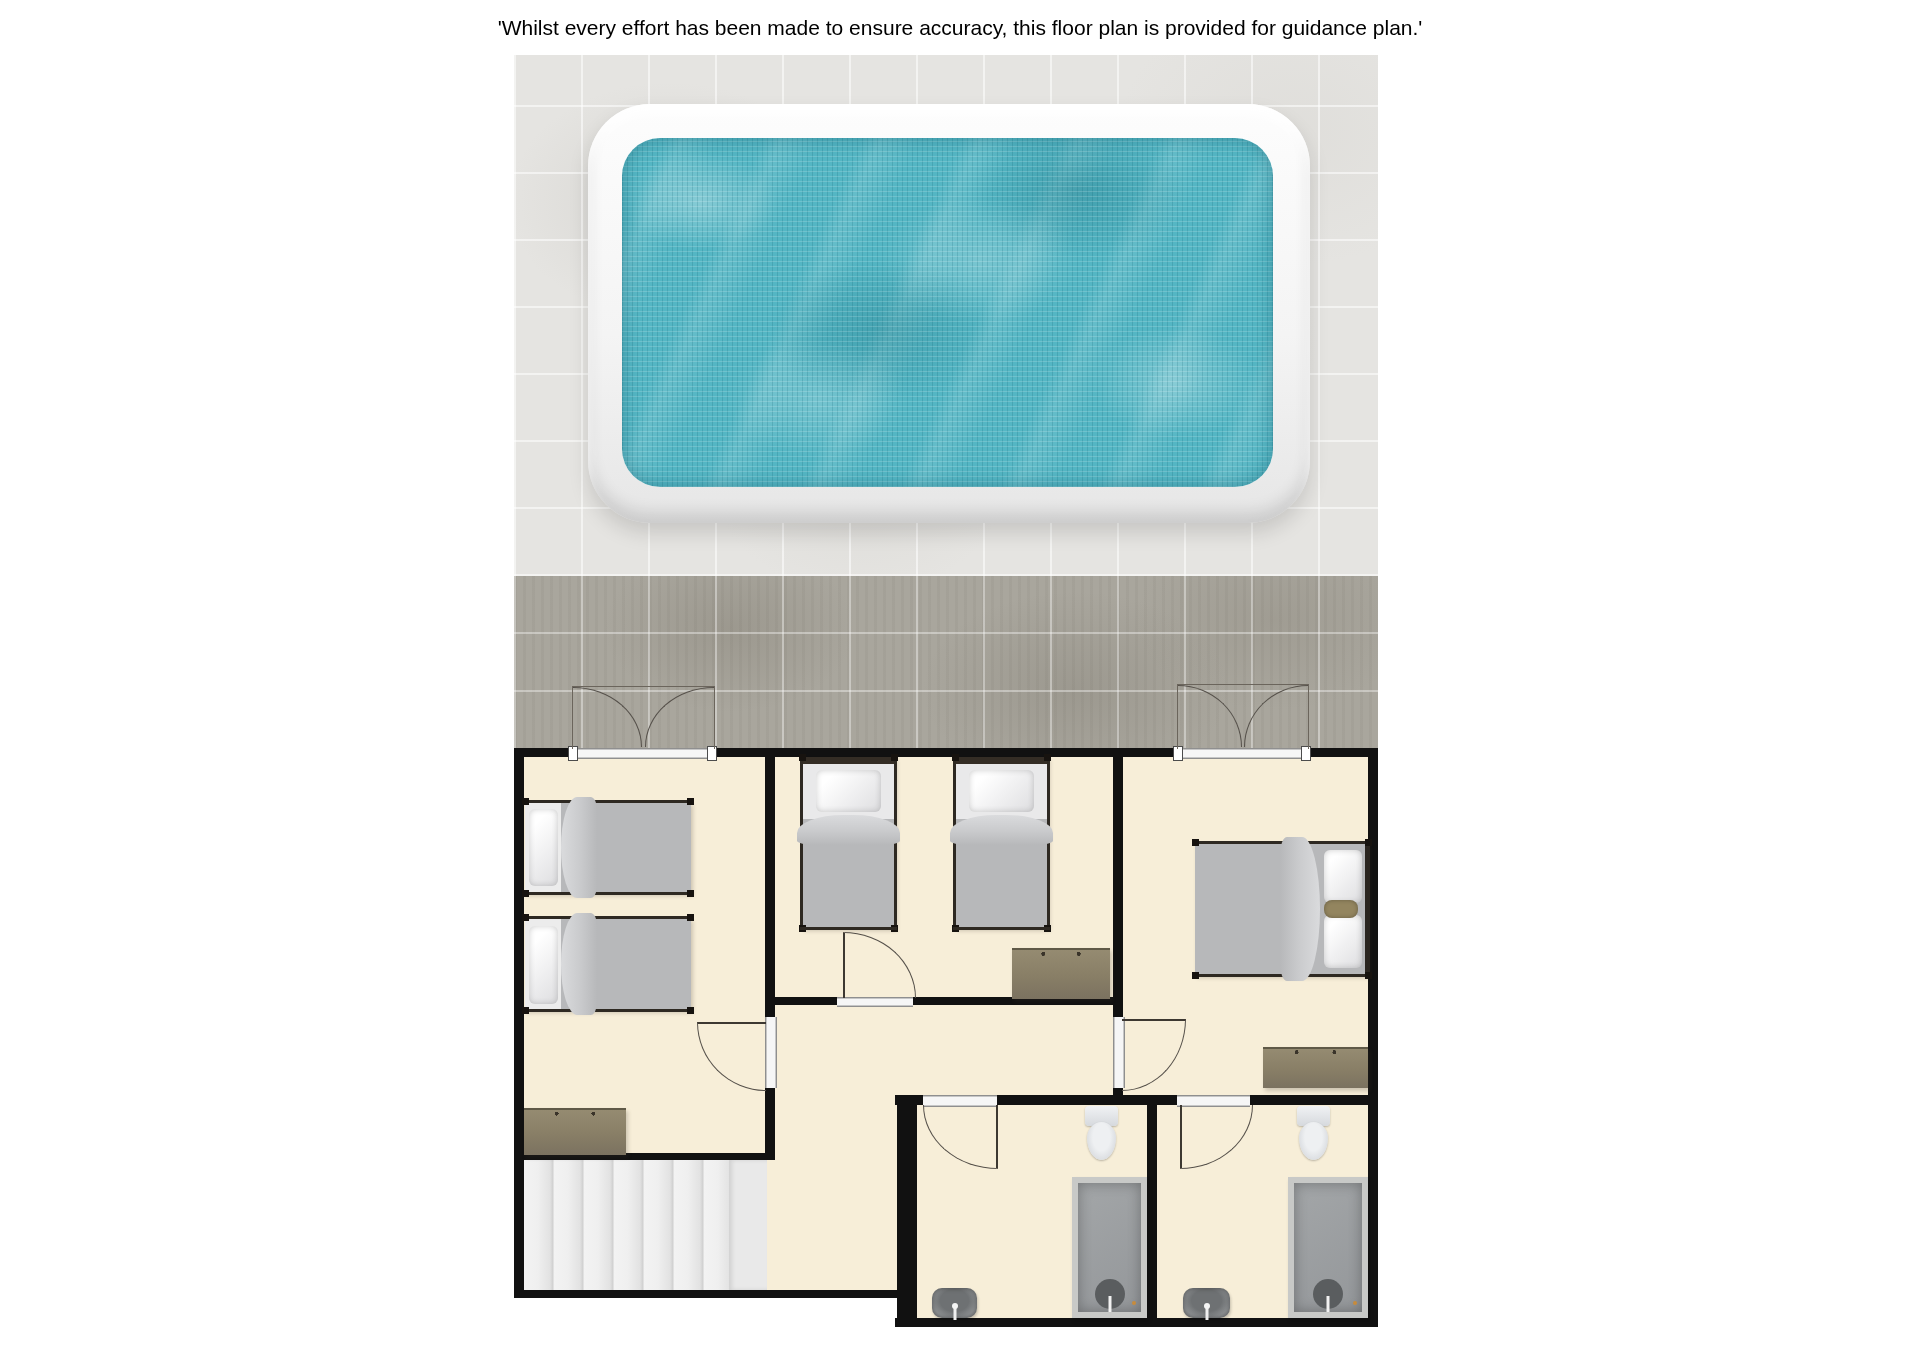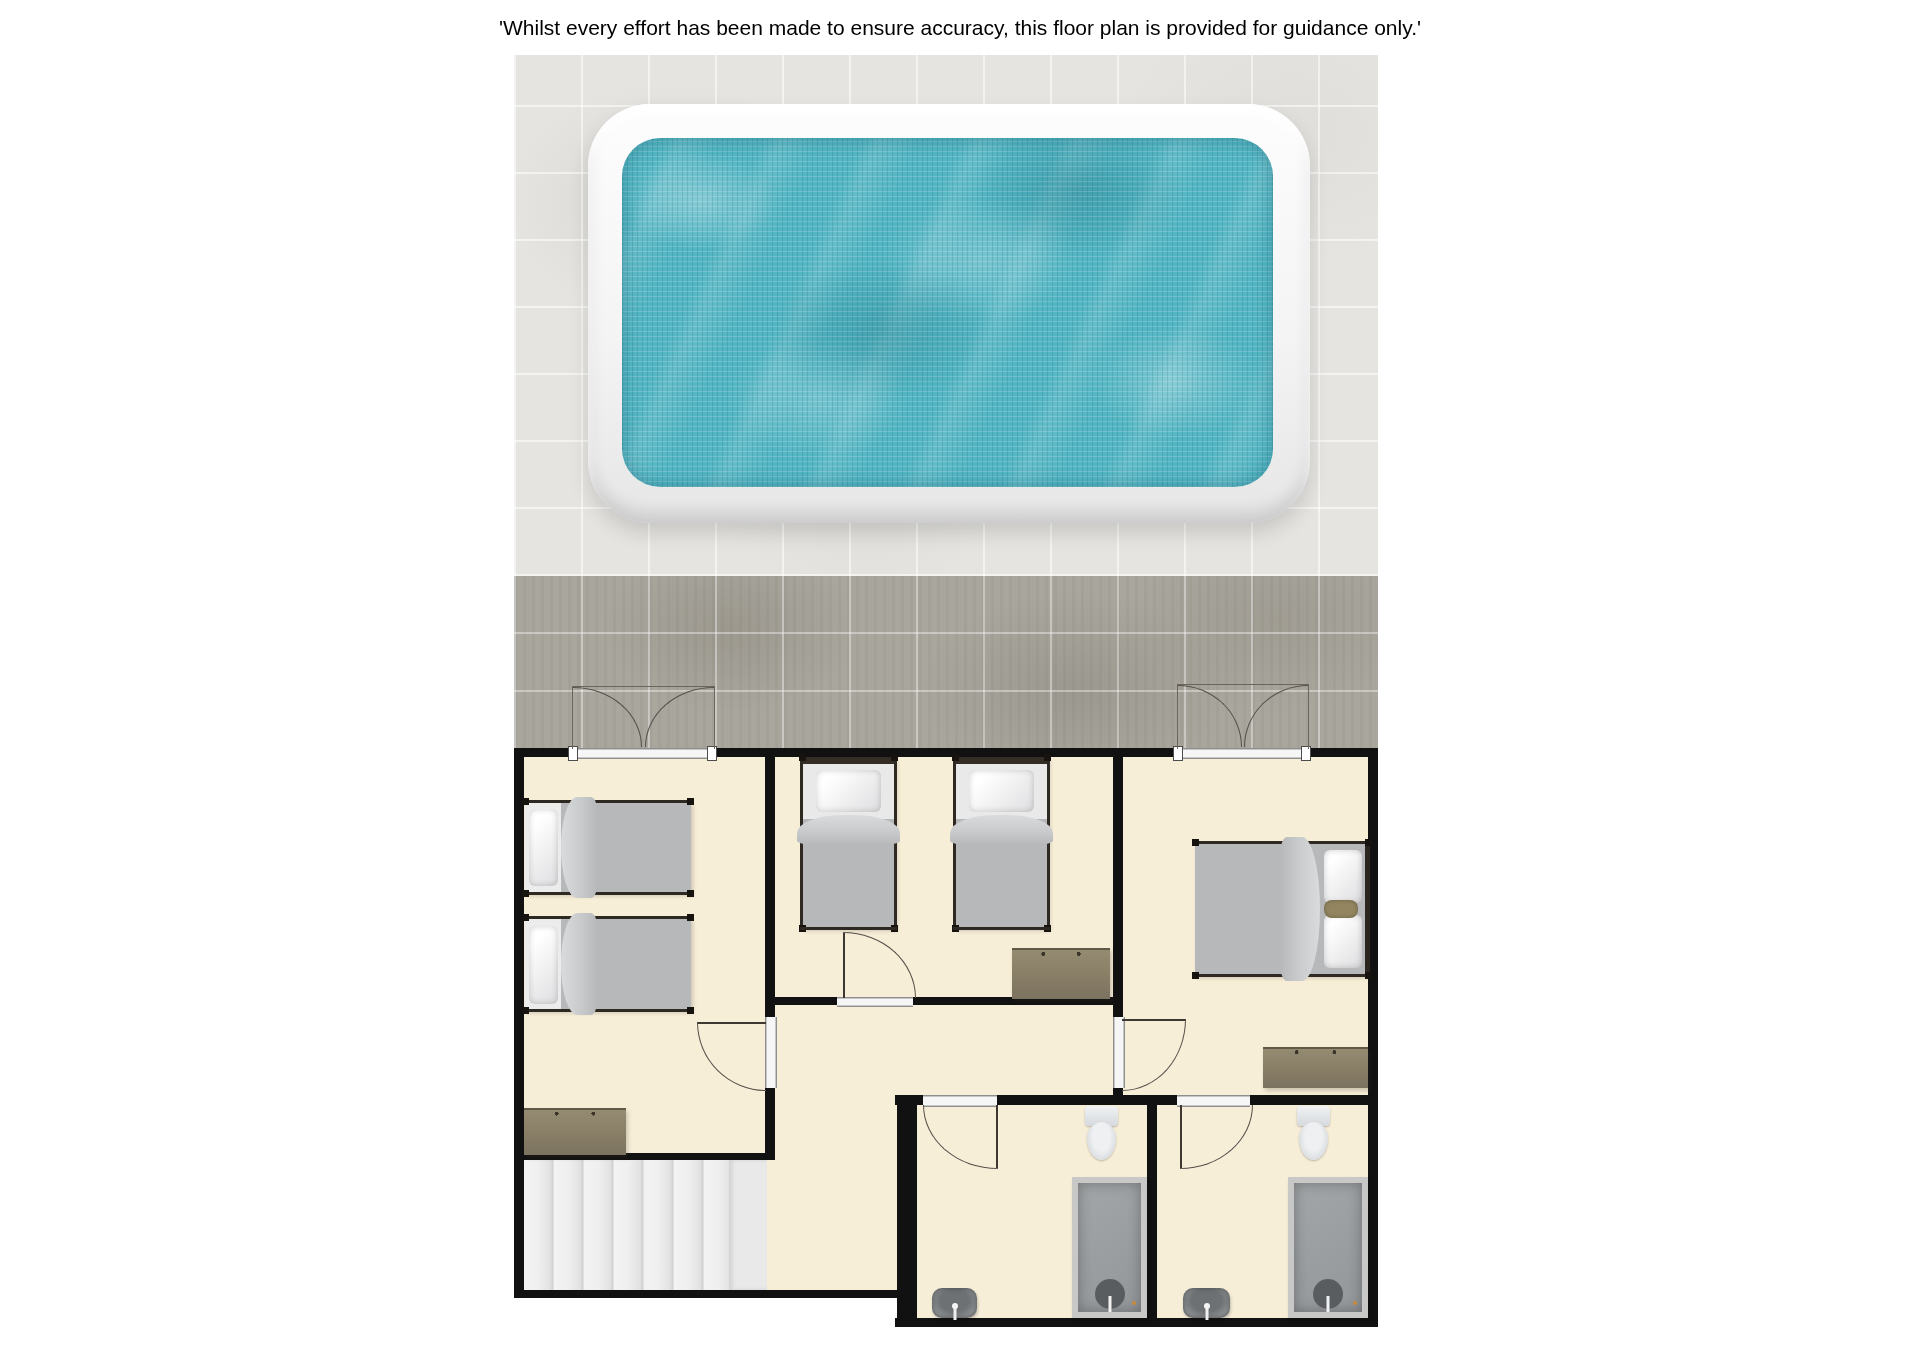--- a/index.html
+++ b/index.html
@@ -114,21 +114,21 @@
   #stairs{position:absolute;background:
       repeating-linear-gradient(90deg,#f3f3f3 0px,#efefef 14px,#e2e2e2 26px,#cfcfcf 29px,#f3f3f3 30px);}
   #stair-landing{position:absolute;right:0;top:0;bottom:0;width:38px;background:#e9e9e9;
       box-shadow:inset 3px 0 4px rgba(0,0,0,.10);}
 </style>
 </head>
 <body>
 
 <div id="canvas">
 
-  <div id="disclaimer">'Whilst every effort has been made to ensure accuracy, this floor plan is provided for guidance only.'</div>
+  <div id="disclaimer">'Whilst every effort has been made to ensure accuracy, this floor plan is provided for guidance plan.'</div>
 
   <div id="terrace">
     <div class="abs tiles-light" style="left:0;top:0;width:864px;height:521px;"></div>
     <div class="abs tiles-dark" style="left:0;top:521px;width:864px;height:174px;"></div>
     <div id="pool-surround">
       <div id="pool-water"></div>
     </div>
   </div>
 
   <div id="plan">

